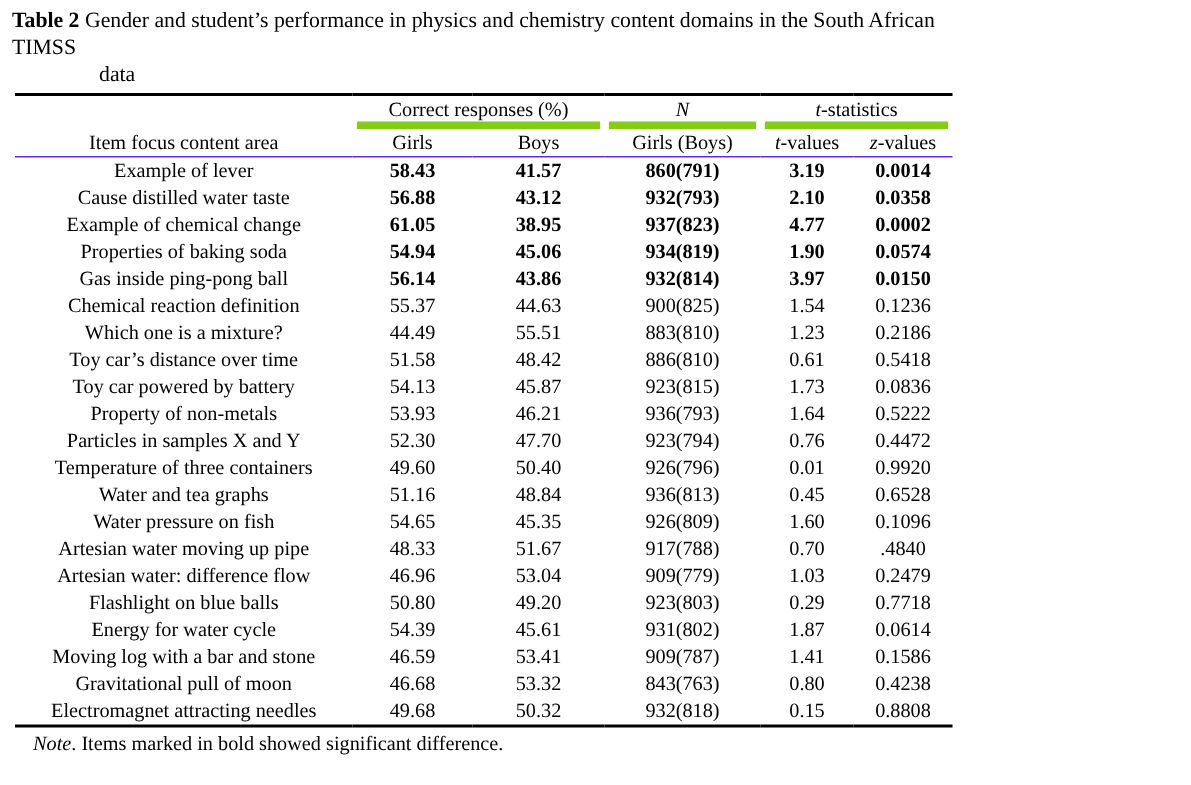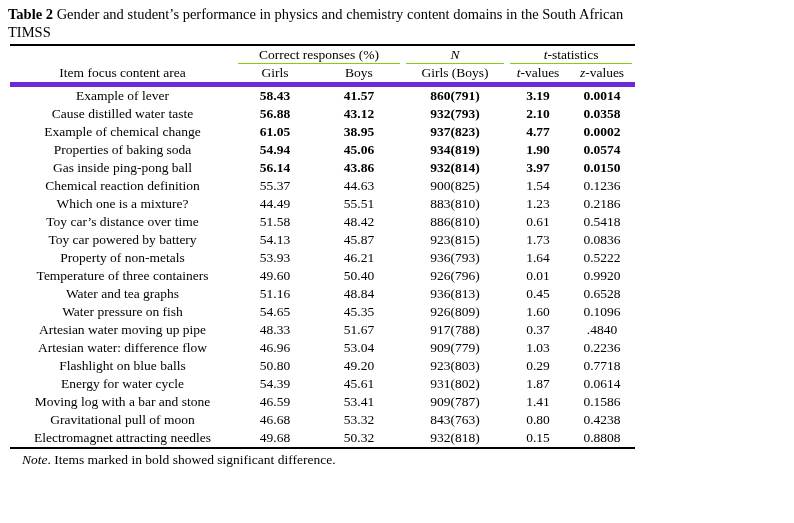--- a/index.html
+++ b/index.html
@@ -34,39 +34,40 @@
     height: 18px;
     line-height: 18px;
     font-weight: normal;
     text-align: center;
     white-space: nowrap;
     overflow: hidden;
   }
   tr.spanner-row th { vertical-align: bottom; padding: 0 3px; }
   tr.spanner-row th .rule {
     display: block;
-    border-bottom: 1px solid #84cc16;
+    border-bottom: 5px solid #84cc16;
     line-height: 17px;
   }
-  tr.header-row th { border-bottom: 5px solid #6d28d9; }
+  tr.header-row th { border-bottom: 1px solid #6d28d9; }
   th.item-col, td.item-cell { text-align: left; padding-left: 8px; }
   tr.sig td.num { font-weight: bold; }
   .note {
     margin: 2px 0 0 22px;
     font-size: 13.5px;
     line-height: 18px;
   }
 </style>
 </head>
 <body>
 
 <div class="page">
 
   <div class="caption">
     <div><span class="bold">Table 2</span> <span>Gender and student’s performance in physics and chemistry content domains in the South African TIMSS</span></div>
+    <div class="indent">data</div>
   </div>
 
   <table class="stats">
     <colgroup>
       <col style="width:225px">
       <col style="width:80px">
       <col style="width:88px">
       <col style="width:104px">
       <col style="width:62px">
       <col style="width:66px">
@@ -180,20 +181,28 @@
 
         <tr>
           <td class="item-cell">Property of non-metals</td>
           <td class="num">53.93</td>
           <td class="num">46.21</td>
           <td class="num">936(793)</td>
           <td class="num">1.64</td>
           <td class="num">0.5222</td>
         </tr>
 
+        <tr>
+          <td class="item-cell">Particles in samples X and Y</td>
+          <td class="num">52.30</td>
+          <td class="num">47.70</td>
+          <td class="num">923(794)</td>
+          <td class="num">0.76</td>
+          <td class="num">0.4472</td>
+        </tr>
 
         <tr>
           <td class="item-cell">Temperature of three containers</td>
           <td class="num">49.60</td>
           <td class="num">50.40</td>
           <td class="num">926(796)</td>
           <td class="num">0.01</td>
           <td class="num">0.9920</td>
         </tr>
 
@@ -213,31 +222,31 @@
           <td class="num">926(809)</td>
           <td class="num">1.60</td>
           <td class="num">0.1096</td>
         </tr>
 
         <tr>
           <td class="item-cell">Artesian water moving up pipe</td>
           <td class="num">48.33</td>
           <td class="num">51.67</td>
           <td class="num">917(788)</td>
-          <td class="num">0.37</td>
+          <td class="num">0.70</td>
           <td class="num">.4840</td>
         </tr>
 
         <tr>
           <td class="item-cell">Artesian water: difference flow</td>
           <td class="num">46.96</td>
           <td class="num">53.04</td>
           <td class="num">909(779)</td>
           <td class="num">1.03</td>
-          <td class="num">0.2236</td>
+          <td class="num">0.2479</td>
         </tr>
 
         <tr>
           <td class="item-cell">Flashlight on blue balls</td>
           <td class="num">50.80</td>
           <td class="num">49.20</td>
           <td class="num">923(803)</td>
           <td class="num">0.29</td>
           <td class="num">0.7718</td>
         </tr>

